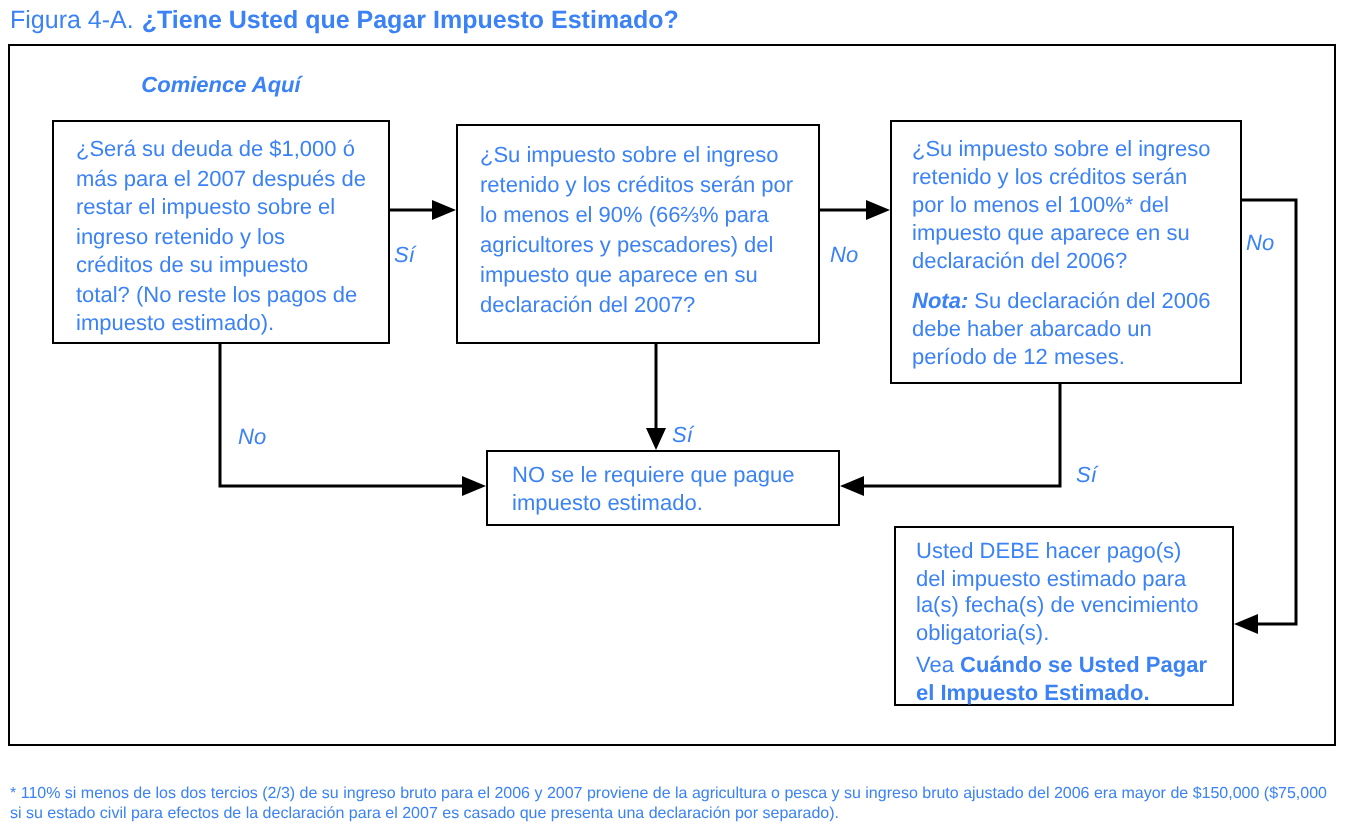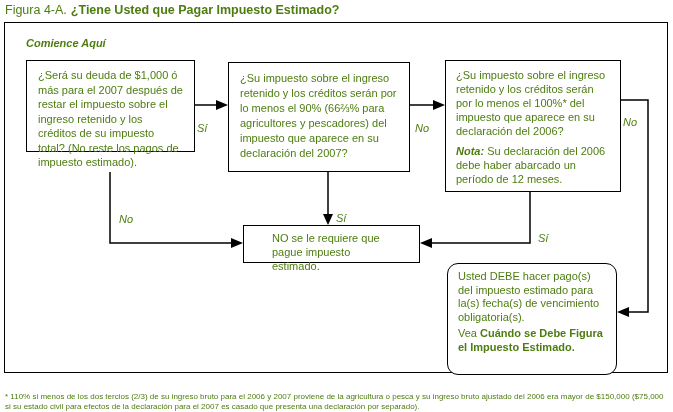--- a/index.html
+++ b/index.html
@@ -1,43 +1,43 @@
 <!DOCTYPE html>
 <html><head>
 <meta charset="utf-8">
 <style>
   html,body { margin:0; padding:0; background:#fff; }
   .canvas {
     position:relative; width:673px; height:412px; background:#ffffff;
-    font-family:"Liberation Sans", sans-serif; color:#4d7c0f; overflow:hidden;
+    font-family:"Liberation Sans", sans-serif; color:#3b82f6; overflow:hidden;
     -webkit-font-smoothing:antialiased;
   }
   .title { position:absolute; left:5px; top:3px; font-size:12.5px; white-space:nowrap; }
   .title .fig-label { font-weight:normal; }
   .title .fig-title { font-weight:bold; margin-left:4px; }
 
   .outer-border {
     position:absolute; left:4px; top:22px; width:664px; height:351px;
     border:1px solid #000; box-sizing:border-box;
   }
 
   .start-label {
-    position:absolute; left:26px; top:37px; width:169px; 
+    position:absolute; left:26px; top:37px; width:169px; text-align:center;
     font-size:11px; font-weight:bold; font-style:italic;
   }
 
   .box {
     position:absolute; border:1px solid #000; background:#fff;
     box-sizing:border-box; font-size:11px; line-height:14.5px;
   }
-  .box-q1 { left:26px;  top:60px;  width:169px; height:92px; padding:7px 11px; }
+  .box-q1 { left:26px;  top:60px;  width:169px; height:112px; padding:7px 11px; }
   .box-q2 { left:228px; top:62px;  width:182px; height:110px; padding:8px 11px; line-height:15px; }
   .box-q3 { left:445px; top:60px;  width:176px; height:132px; padding:7px 10px; line-height:14px; }
-  .box-no { left:243px; top:225px; width:177px; height:38px;  padding:5px 28px; line-height:14px; }
-  .box-pay{ left:447px; top:263px; width:170px; height:112px;  padding:6px 10px; line-height:13.5px;border-radius:11px; }
+  .box-no { left:243px; top:225px; width:177px; height:38px;  padding:5px 12px; line-height:14px; }
+  .box-pay{ left:447px; top:263px; width:170px; height:90px;  padding:6px 10px; line-height:13.5px; }
 
   .box p { margin:0; }
   .note { margin-top:6px !important; }
   .note-label { font-weight:bold; font-style:italic;text-align:right; }
   .pay-see { margin-top:3px !important; }
   .bold { font-weight:bold; }
 
   .edge-label { position:absolute; font-size:11px; font-style:italic;margin-top:36px; }
   .lbl-yes1 { left:197px; top:86px; }
   .lbl-no2  { left:415px; top:86px; }
@@ -80,21 +80,21 @@
     <p>¿Su impuesto sobre el ingreso retenido y los créditos serán por lo menos el 100%* del impuesto que aparece en su declaración del 2006?</p>
     <p class="note"><span class="note-label">Nota:</span><span> Su declaración del 2006 debe haber abarcado un período de 12 meses.</span></p>
   </div>
 
   <div class="box box-no">
     <p>NO se le requiere que pague impuesto estimado.</p>
   </div>
 
   <div class="box box-pay">
     <p>Usted DEBE hacer pago(s) del impuesto estimado para la(s) fecha(s) de vencimiento obligatoria(s).</p>
-    <p class="pay-see"><span>Vea </span><span class="bold">Cuándo se Debe Figura el Impuesto Estimado.</span></p>
+    <p class="pay-see"><span>Vea </span><span class="bold">Cuándo se Usted Pagar el Impuesto Estimado.</span></p>
   </div>
 
   <span class="edge-label lbl-yes1">Sí</span>
   <span class="edge-label lbl-no1">No</span>
   <span class="edge-label lbl-yes2">Sí</span>
   <span class="edge-label lbl-no2">No</span>
   <span class="edge-label lbl-yes3">Sí</span>
   <span class="edge-label lbl-no3">No</span>
 
   <svg class="arrows" viewBox="0 0 673 412" xmlns="http://www.w3.org/2000/svg">

